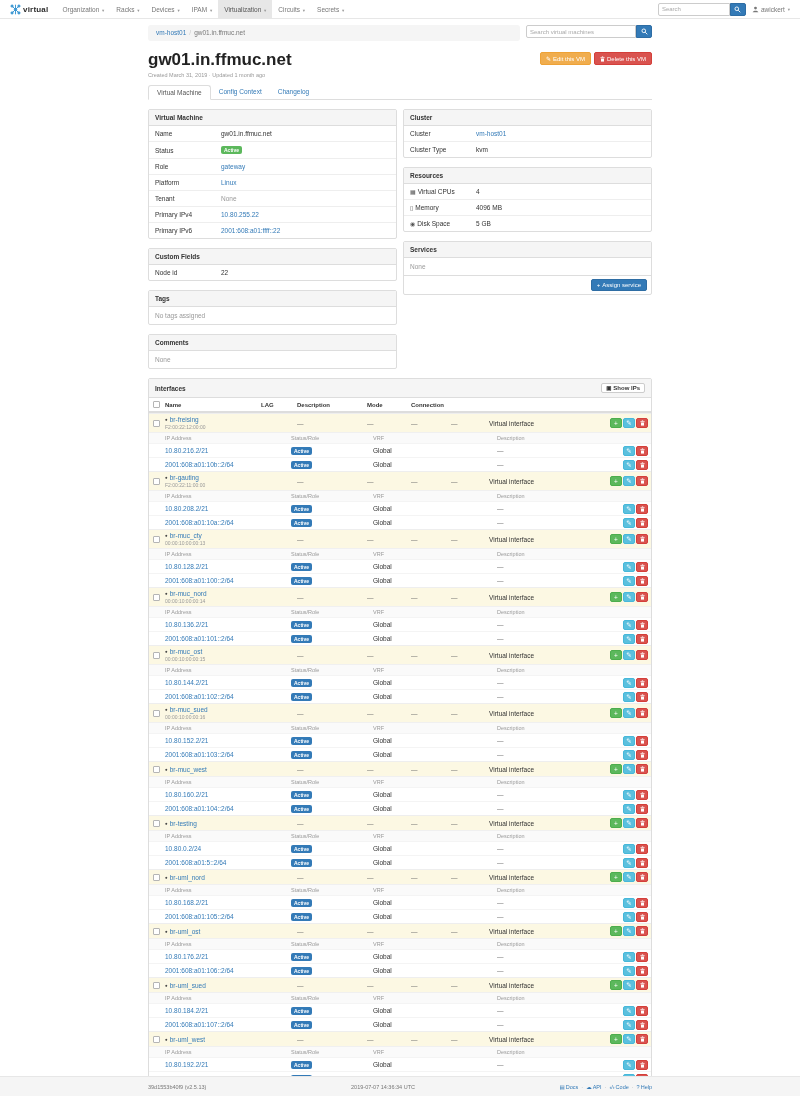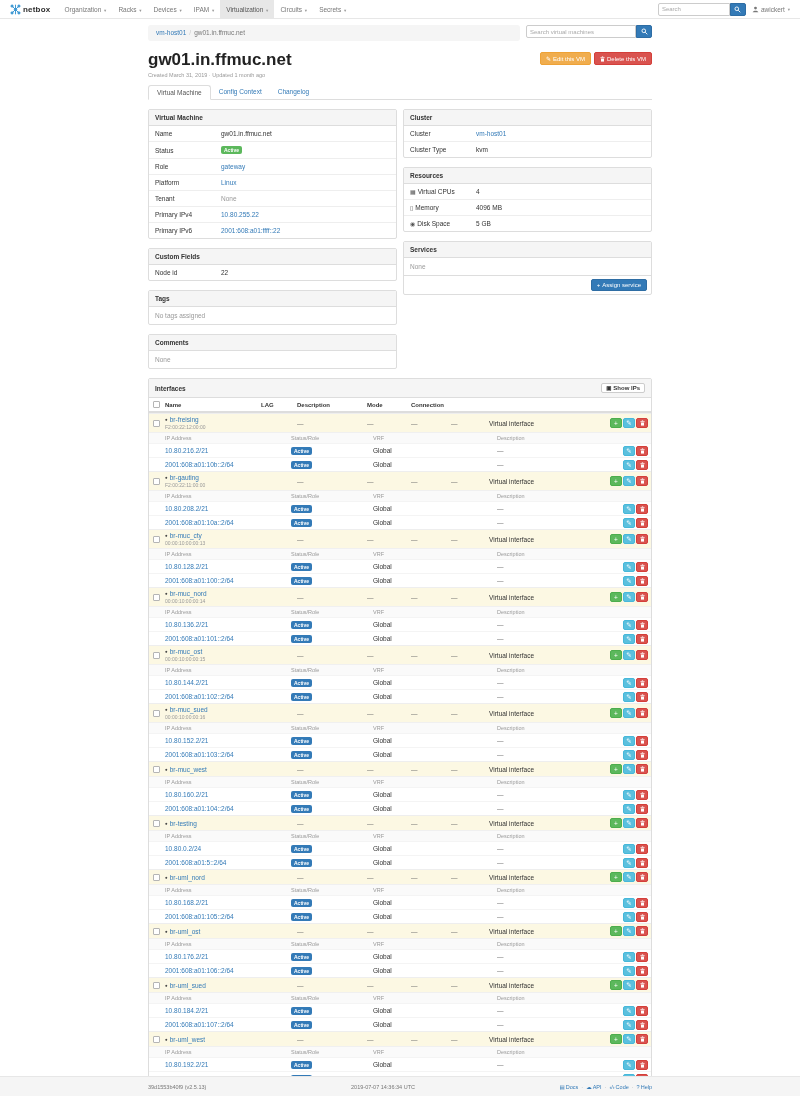--- a/index.html
+++ b/index.html
@@ -101,21 +101,21 @@
         <line x1="3" y1="3" x2="13" y2="13"></line>
           <line x1="13" y1="3" x2="3" y2="13"></line>
           <line x1="8" y1="1" x2="8" y2="15"></line>
         <circle cx="3" cy="3" r="1.6"></circle>
           <circle cx="13" cy="3" r="1.6"></circle>
           <circle cx="3" cy="13" r="1.6"></circle>
         <circle cx="13" cy="13" r="1.6"></circle>
           <circle cx="8" cy="8" r="1.8"></circle>
       </g>
     </svg>
-    <span class="brand-text">netbox</span>
+    <span class="brand-text">virtual</span>
   </div>
   <div id="nav-items" style="display:flex;">
       <a class="nav-item">Organization <span class="caret">▾</span></a>
       <a class="nav-item">Racks <span class="caret">▾</span></a>
       <a class="nav-item">Devices <span class="caret">▾</span></a>
       <a class="nav-item">IPAM <span class="caret">▾</span></a>
       <a class="nav-item active">Virtualization <span class="caret">▾</span></a>
       <a class="nav-item">Circuits <span class="caret">▾</span></a>
       <a class="nav-item">Secrets <span class="caret">▾</span></a>
     </div>

